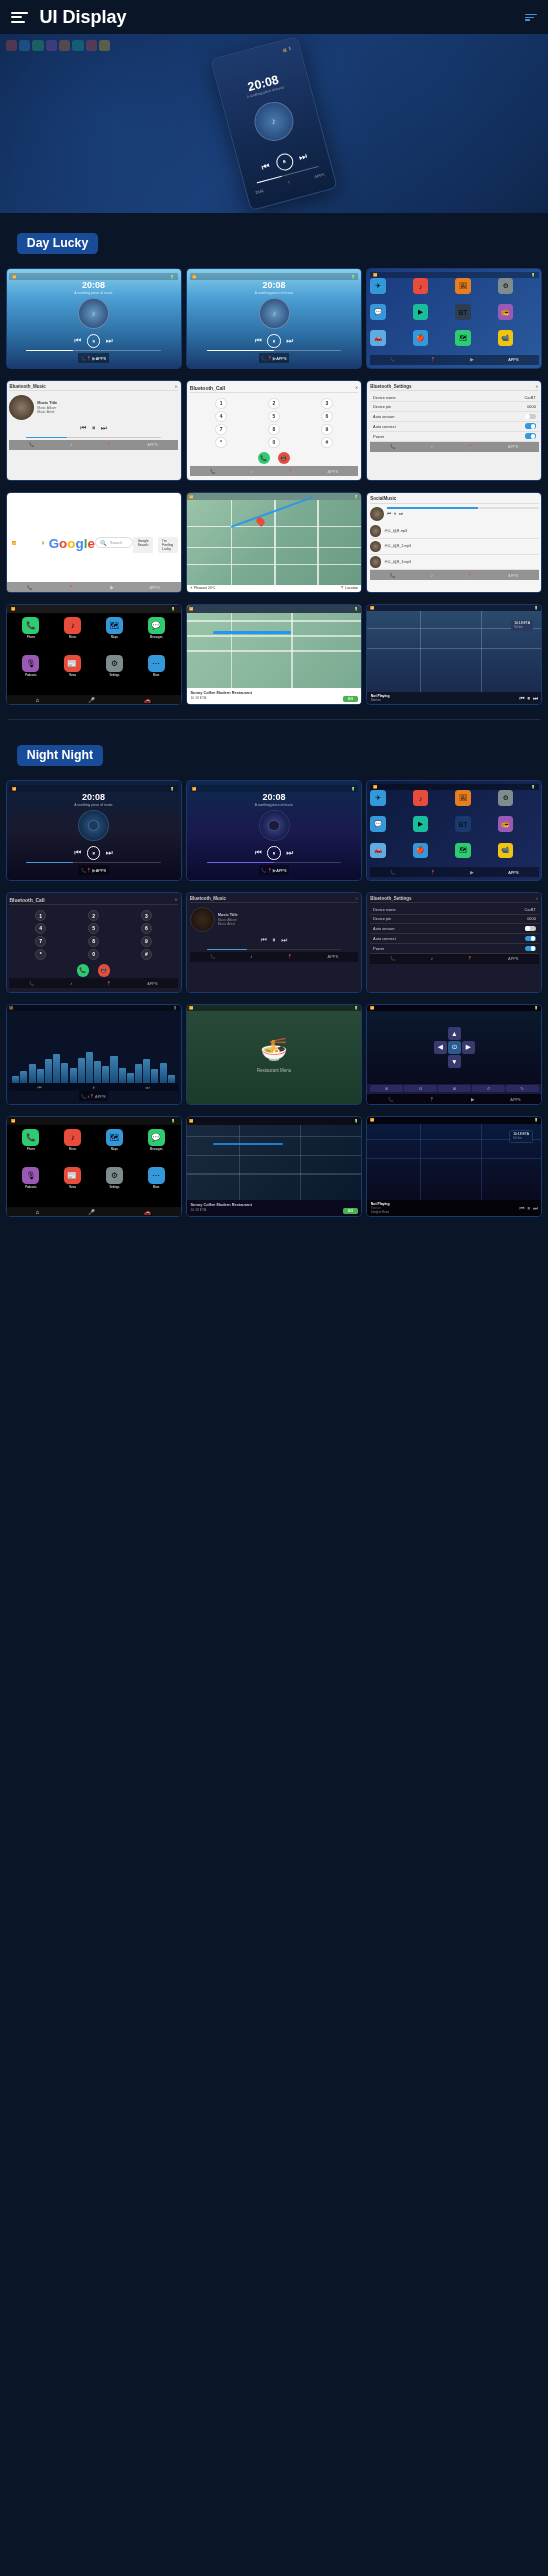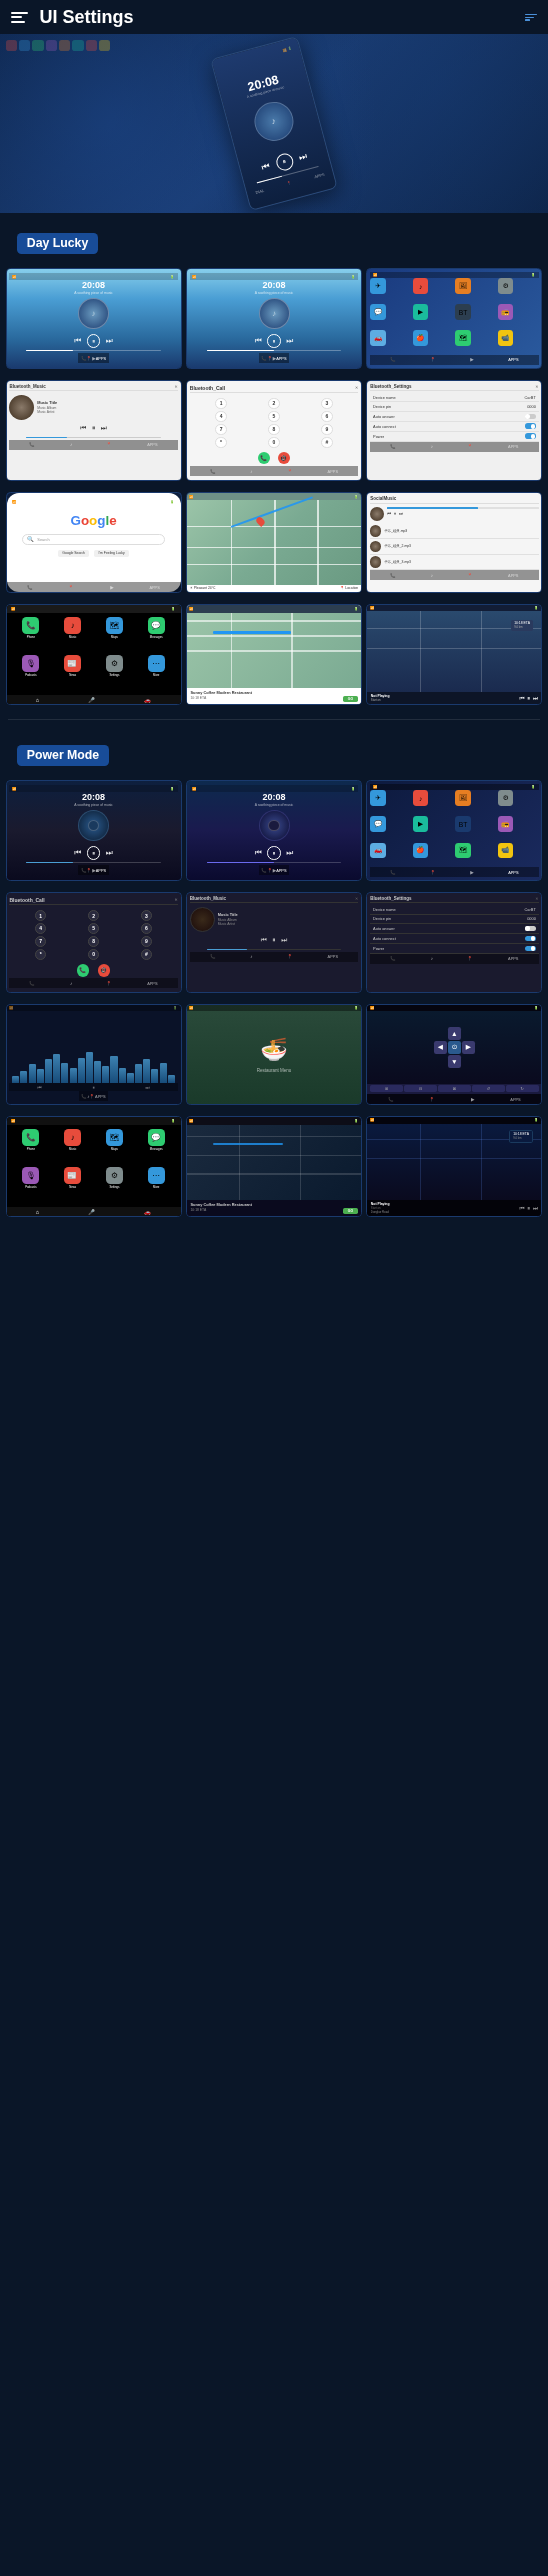--- a/index.html
+++ b/index.html
@@ -367,25 +367,24 @@
     }
     .toggle.off::after {
       left: 0.6px;
       right: auto;
     }
 
     
     .google-screen {
       background: white;
       display: flex;
-      flex-direction: column;
+      flex-direction: row;
       align-items: center;
       padding: 5.6px 2.8px;
       height: 100%;
-      border-radius: 12px;
     }
     .google-logo {
       font-size: 13.4px;
       font-weight: bold;
       margin: 8.4px 0 5.6px;
     }
     .google-g { color: #4285f4; }
     .google-o1 { color: #ea4335; }
     .google-o2 { color: #fbbc05; }
     .google-g2 { color: #4285f4; }
@@ -581,21 +580,21 @@
 </head>
 <body>
 
 <div class="header">
   <div class="header-left">
     <div class="menu-icon">
       <span></span>
       <span></span>
       <span></span>
     </div>
-    <h1 class="header-title">UI Settings</h1>
+    <h1 class="header-title">UI Display</h1>
   </div>
   <div class="nav-lines">
     <span style="width:12.3px;height:1.1px;background:#4a90d9;display:block;border-radius:0.6px;"></span>
     <span style="width:9px;height:1.1px;background:#4a90d9;display:block;border-radius:0.6px;"></span>
     <span style="width:5.6px;height:1.1px;background:#4a90d9;display:block;border-radius:0.6px;"></span>
   </div>
 </div>
 
 <div class="hero">
   <div class="hero-bg"></div>
@@ -1054,21 +1053,21 @@
           </div>
         </div>
       </div>
     </div>
   </div>
 </div>
 
 <div class="divider"></div>
 
 <div style="padding: 8.4px 8.4px 2.8px;">
-  <span class="section-label">Power Mode</span>
+  <span class="section-label">Night Night</span>
 </div>
 
 <div class="screenshot-grid">
 
   <div class="screenshot-card">
     <div class="screen-sim">
       <div class="music-screen dark">
         <div class="sim-status" style="width:100%;">
           <span class="sim-status-text">📶</span>
           <span class="sim-status-text">🔋</span>

